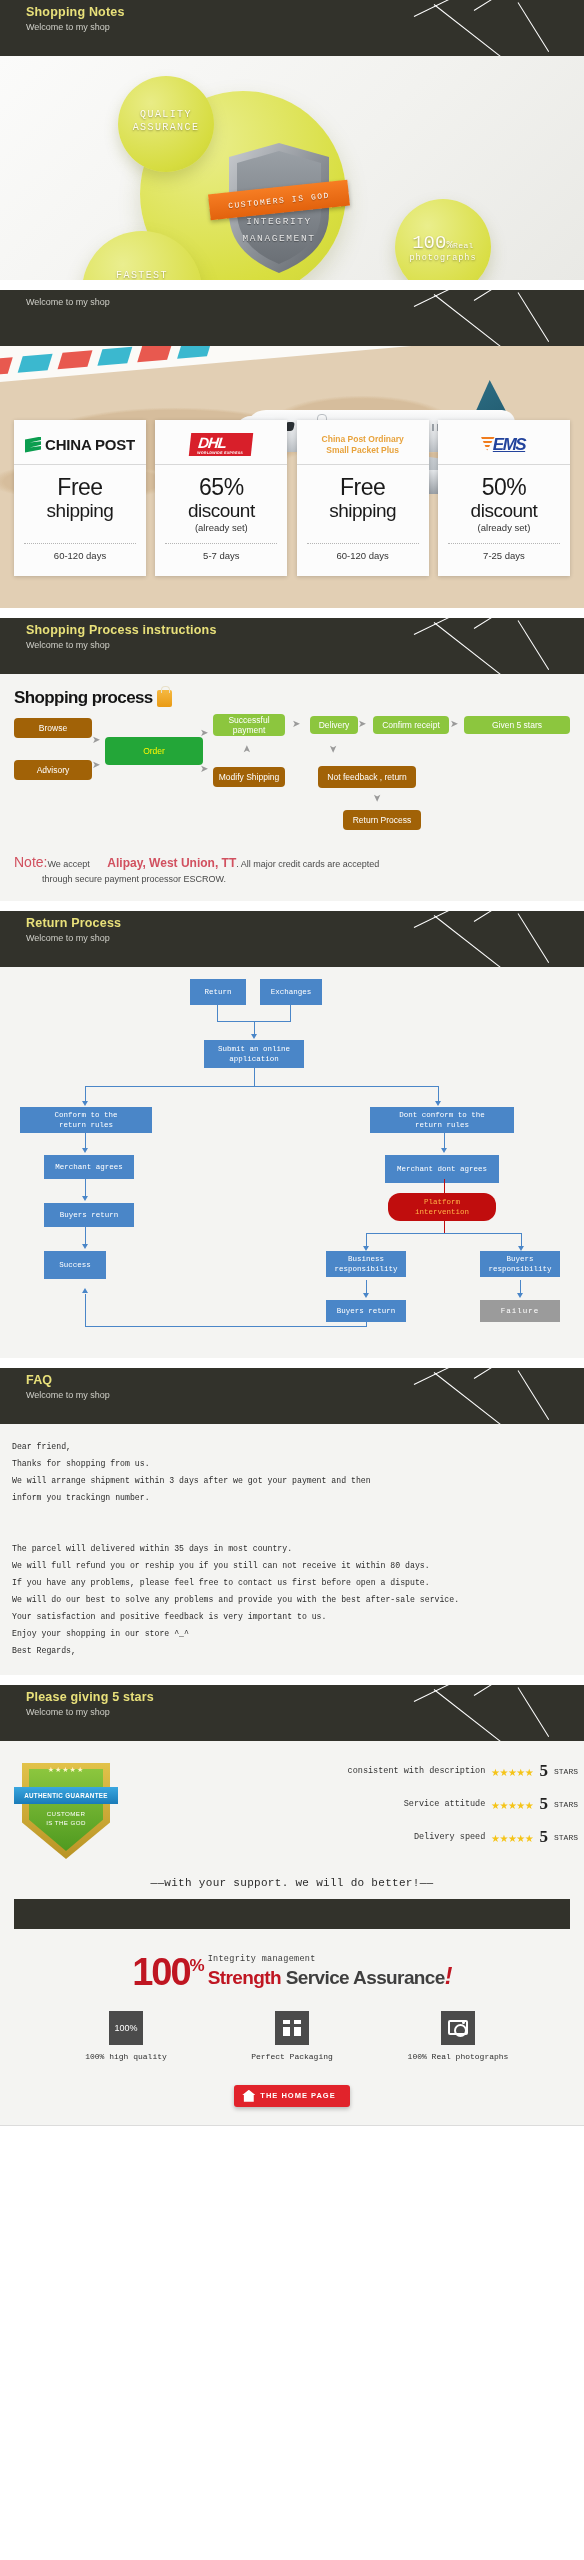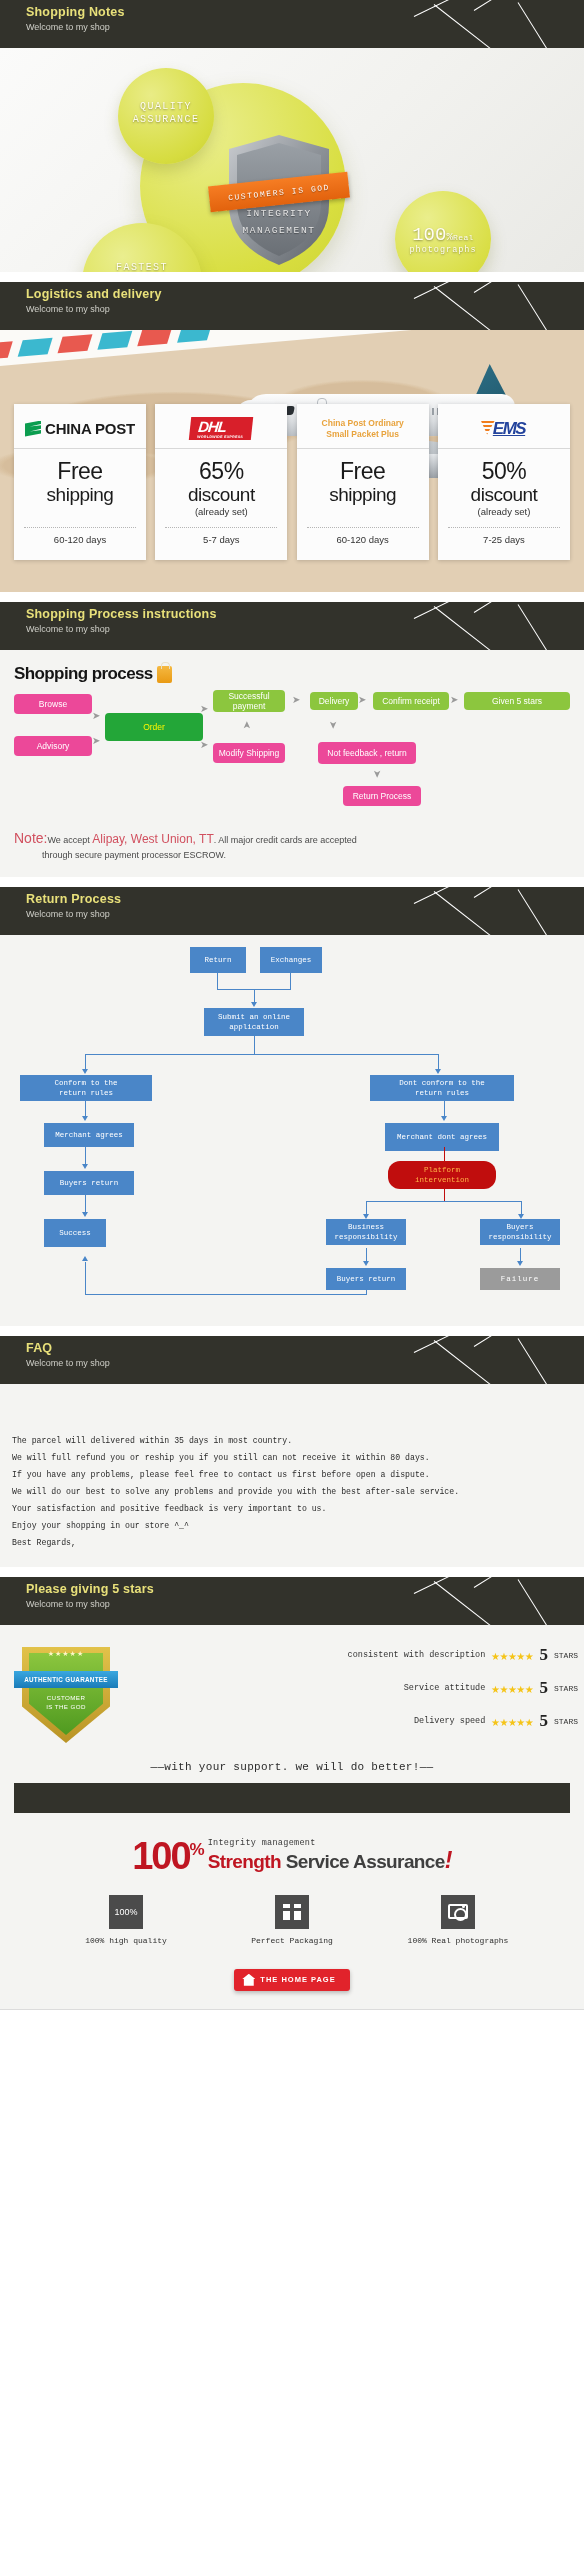--- a/index.html
+++ b/index.html
@@ -7,21 +7,21 @@
     width: 584px;
     background: #ffffff;
     font-family: "Liberation Sans", sans-serif;
     -webkit-font-smoothing: antialiased;
   }
   .page { width: 584px; position: relative; }
 
   
   .sec-head {
     position: relative;
-    height: 48px;
+    height: 56px;
     background: #32322b;
     overflow: hidden;
   }
   .sec-head .txt { position: relative; z-index: 3; padding: 5px 0 0 26px; }
   .sec-head .t1 {
     font-size: 12.5px; font-weight: bold; color: #e8e07a; letter-spacing: .2px;
     line-height: 15px;
   }
   .sec-head .t2 {
     font-size: 9px; color: #cfcfc8; line-height: 12px; margin-top: 1px;
@@ -180,27 +180,27 @@
               padding:14px 0 0 14px; display:flex; align-items:center; gap:4px;
               font-family:"Liberation Sans", sans-serif; }
   .bagicon { width:15px; height:17px; background:linear-gradient(#f5b942,#e99a14);
              border-radius:2px; position:relative; display:inline-block; }
   .bagicon:before { content:''; position:absolute; left:4px; top:-4px; width:7px; height:6px;
                     border:1.6px solid #e8e0c9; border-bottom:none; border-radius:4px 4px 0 0; }
   .flow1 { position:relative; height:135px; margin-top:6px; font-size:8.5px; }
   .fbox { position:absolute; border-radius:4px; color:#fff; display:flex;
           align-items:center; justify-content:center; text-align:center;
           line-height:10px; padding:2px; }
-  .pink { background:#ec4899; }
+  .pink { background:#a16207; }
   .lgreen { background:#8cc63e; }
   .dgreen { background:#23a638; }
   .arw { position:absolute; color:#9a9a9a; font-size:10px; line-height:10px; }
   .note { font-size:9px; color:#d1505f; padding:6px 0 14px 14px; line-height:15px; }
   .note .lbl { font-size:14px; }
-  .note .b { font-size:12px; font-weight:normal; }
+  .note .b { font-size:12px; font-weight:bold;margin-left:15px; }
   .note .dark { color:#4a4a4a; }
   .note .ind { padding-left:28px; display:block; color:#4a4a4a; }
 
   
   .flow2 { position:relative; height:315px; font-family:"Liberation Mono", monospace;
            font-size:7.5px; }
   .rbox { position:absolute; background:#4a86c8; color:#fff; display:flex;
           align-items:center; justify-content:center; text-align:center;
           line-height:10px; padding:2px; }
   .rred { background:#c00d0d; color:#ffb347; border-radius:12px; }
@@ -365,21 +365,20 @@
   </div>
 
   <div class="gap"></div>
 
   <div class="sec-head">
     <span class="slash sl1"></span>
       <span class="slash sl2"></span>
     <span class="slash sl3"></span>
       <span class="slash sl4"></span>
     <div class="txt">
-      <div class="t1">Logistics and delivery</div>
       <div class="t2">Welcome to my shop</div>
     </div>
   </div>
   <div class="sec-body">
     <div class="banner2">
       <div class="b2-map"></div>
       <div class="b2-sky"></div>
       <div class="b2-stripes" id="stripes">
           <i style="background: rgb(232, 89, 79);"></i>
           <i style="background: rgb(59, 184, 207);"></i>
@@ -622,20 +621,26 @@
       <span class="slash sl2"></span>
     <span class="slash sl3"></span>
       <span class="slash sl4"></span>
     <div class="txt">
       <div class="t1">FAQ</div>
       <div class="t2">Welcome to my shop</div>
     </div>
   </div>
   <div class="sec-body">
     <div class="faq">
+      <div id="faq1">
+          <p>Dear friend,</p>
+          <p>Thanks for shopping from us.</p>
+          <p>We will arrange shipment within 3 days after we got your payment and then</p>
+          <p>inform you trackingn number.</p>
+        </div>
       <div class="spacer"></div>
       <div class="spacer"></div>
       <div id="faq2">
           <p>The parcel will delivered within 35 days in most country.</p>
           <p>We will full refund you or reship you if you still can not receive it within 80 days.</p>
           <p>If you have any problems, please feel free to contact us first before open a dispute.</p>
           <p>We will do our best to solve any problems and provide you with the best after-sale service.</p>
           <p>Your satisfaction and positive feedback is very important to us.</p>
           <p>Enjoy your shopping in our store ^_^</p>
           <p>Best Regards,</p>

